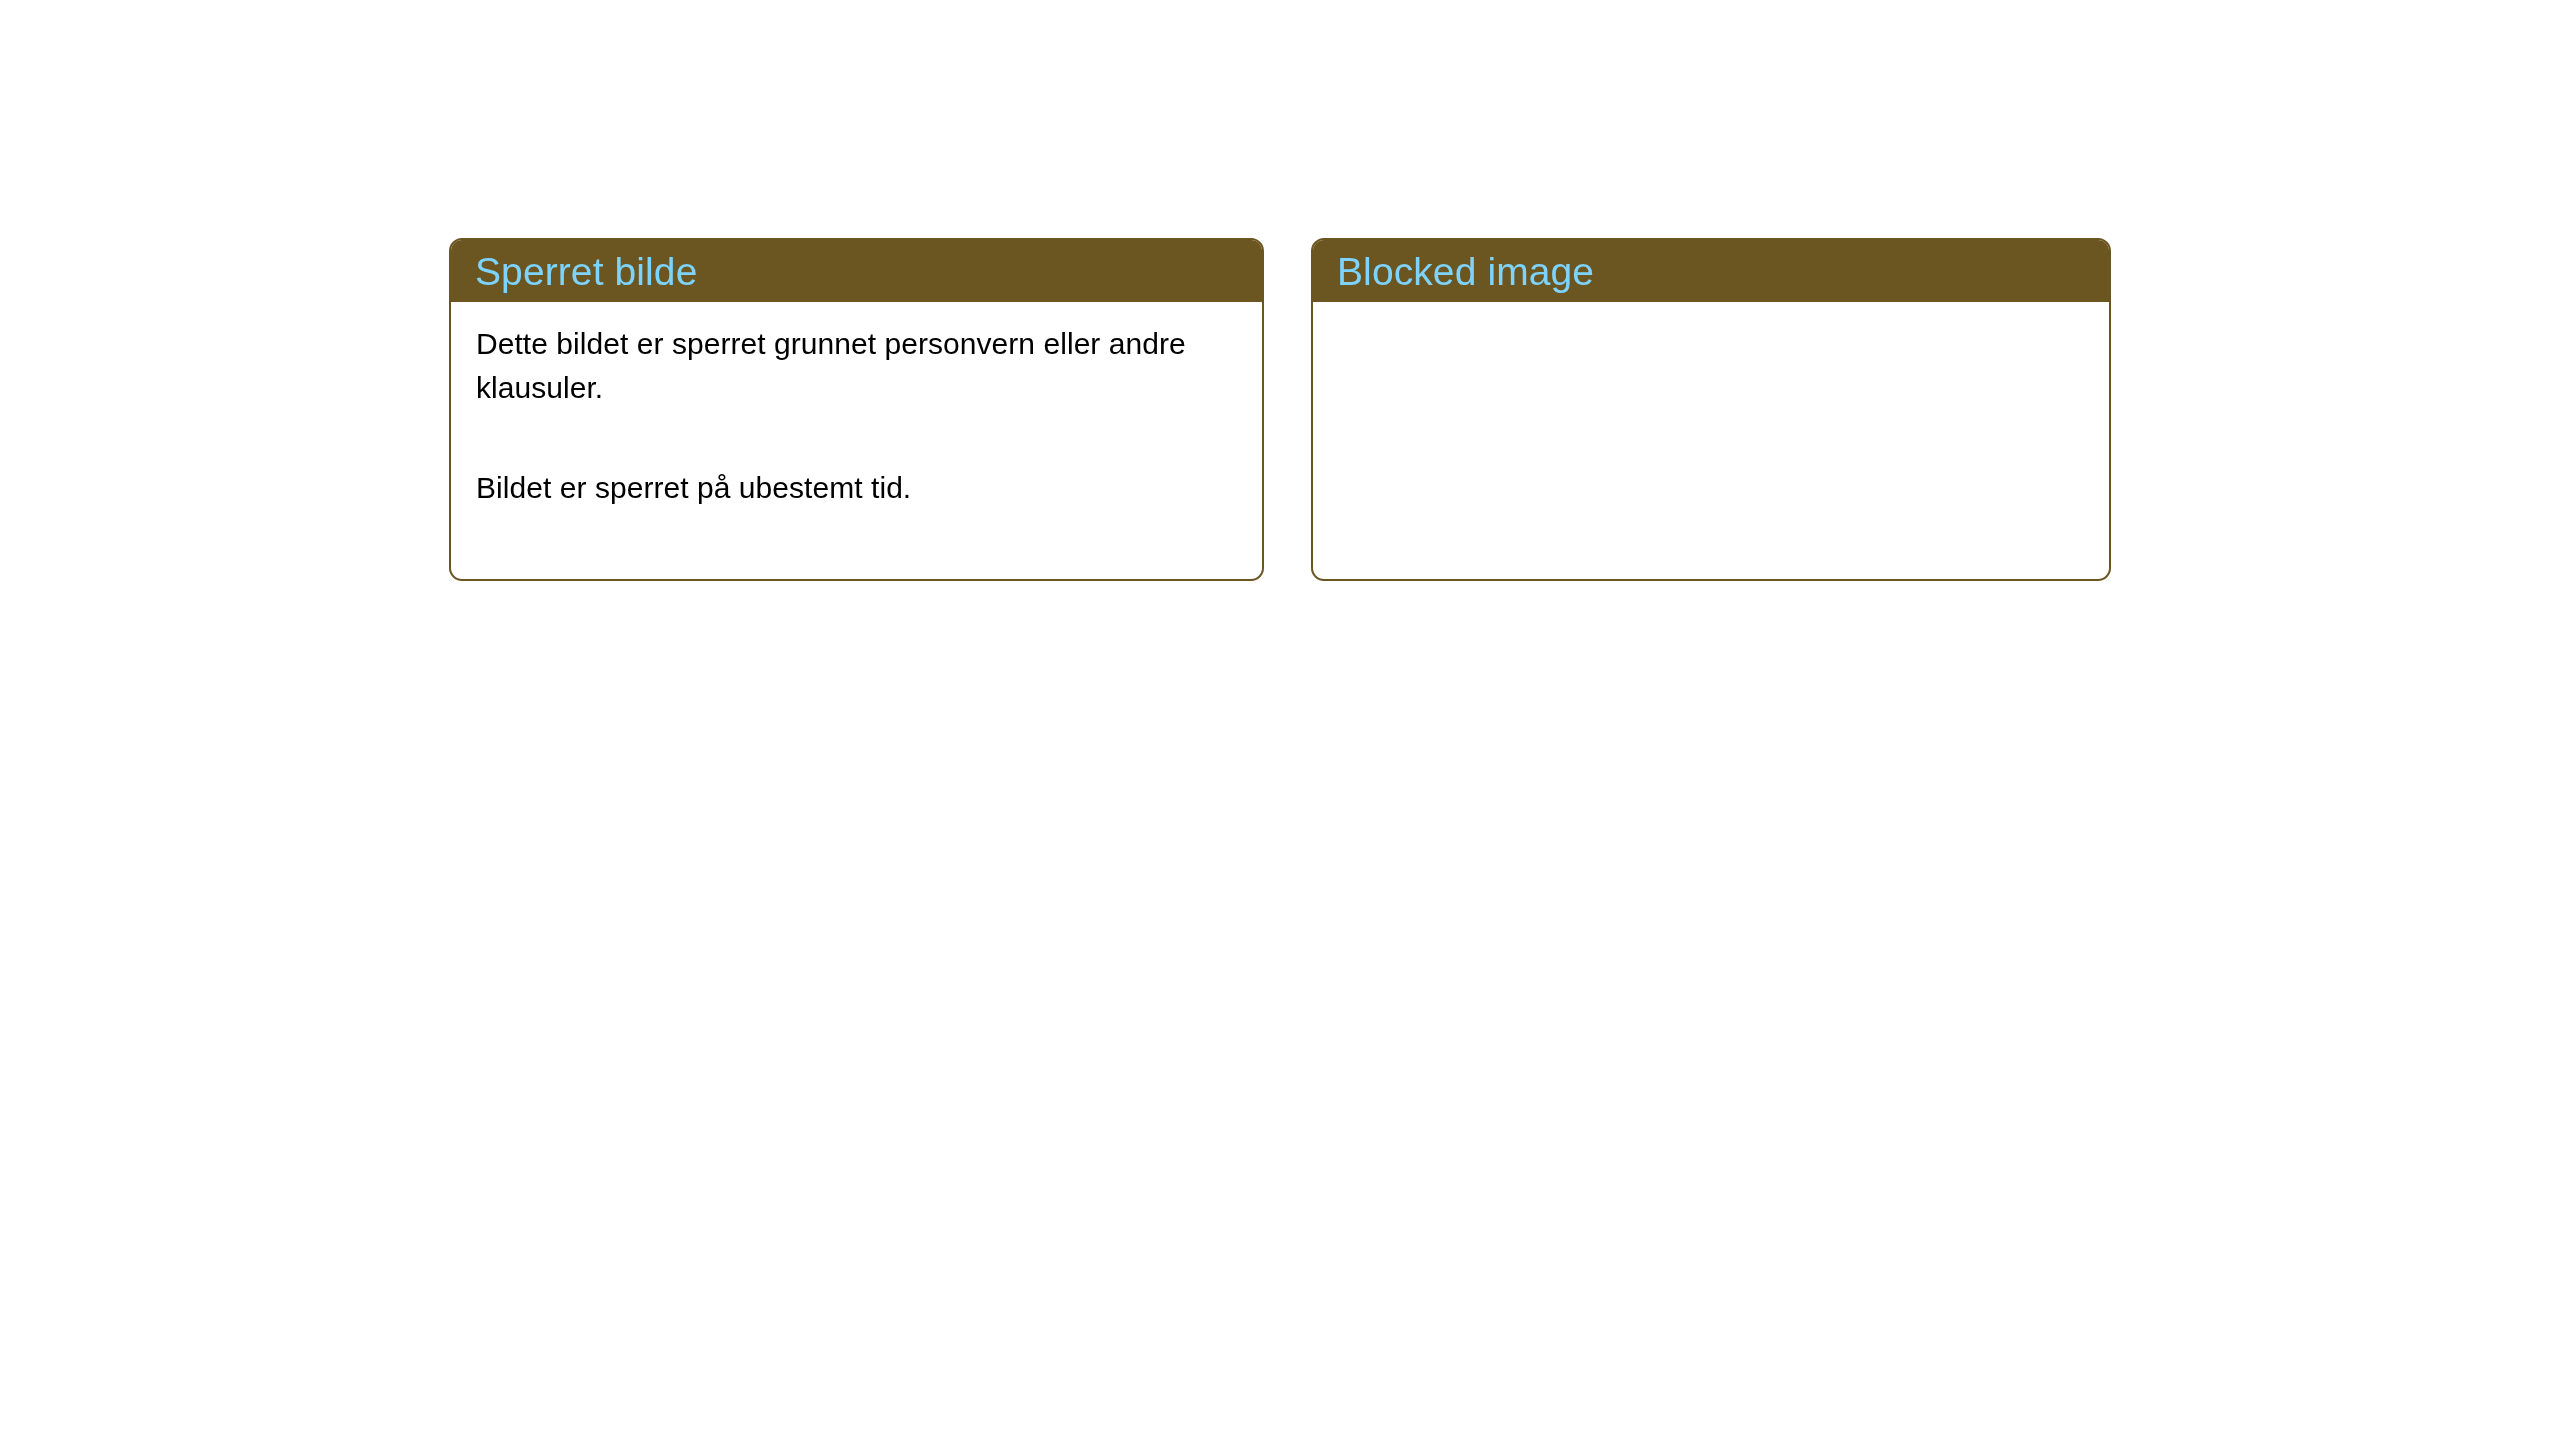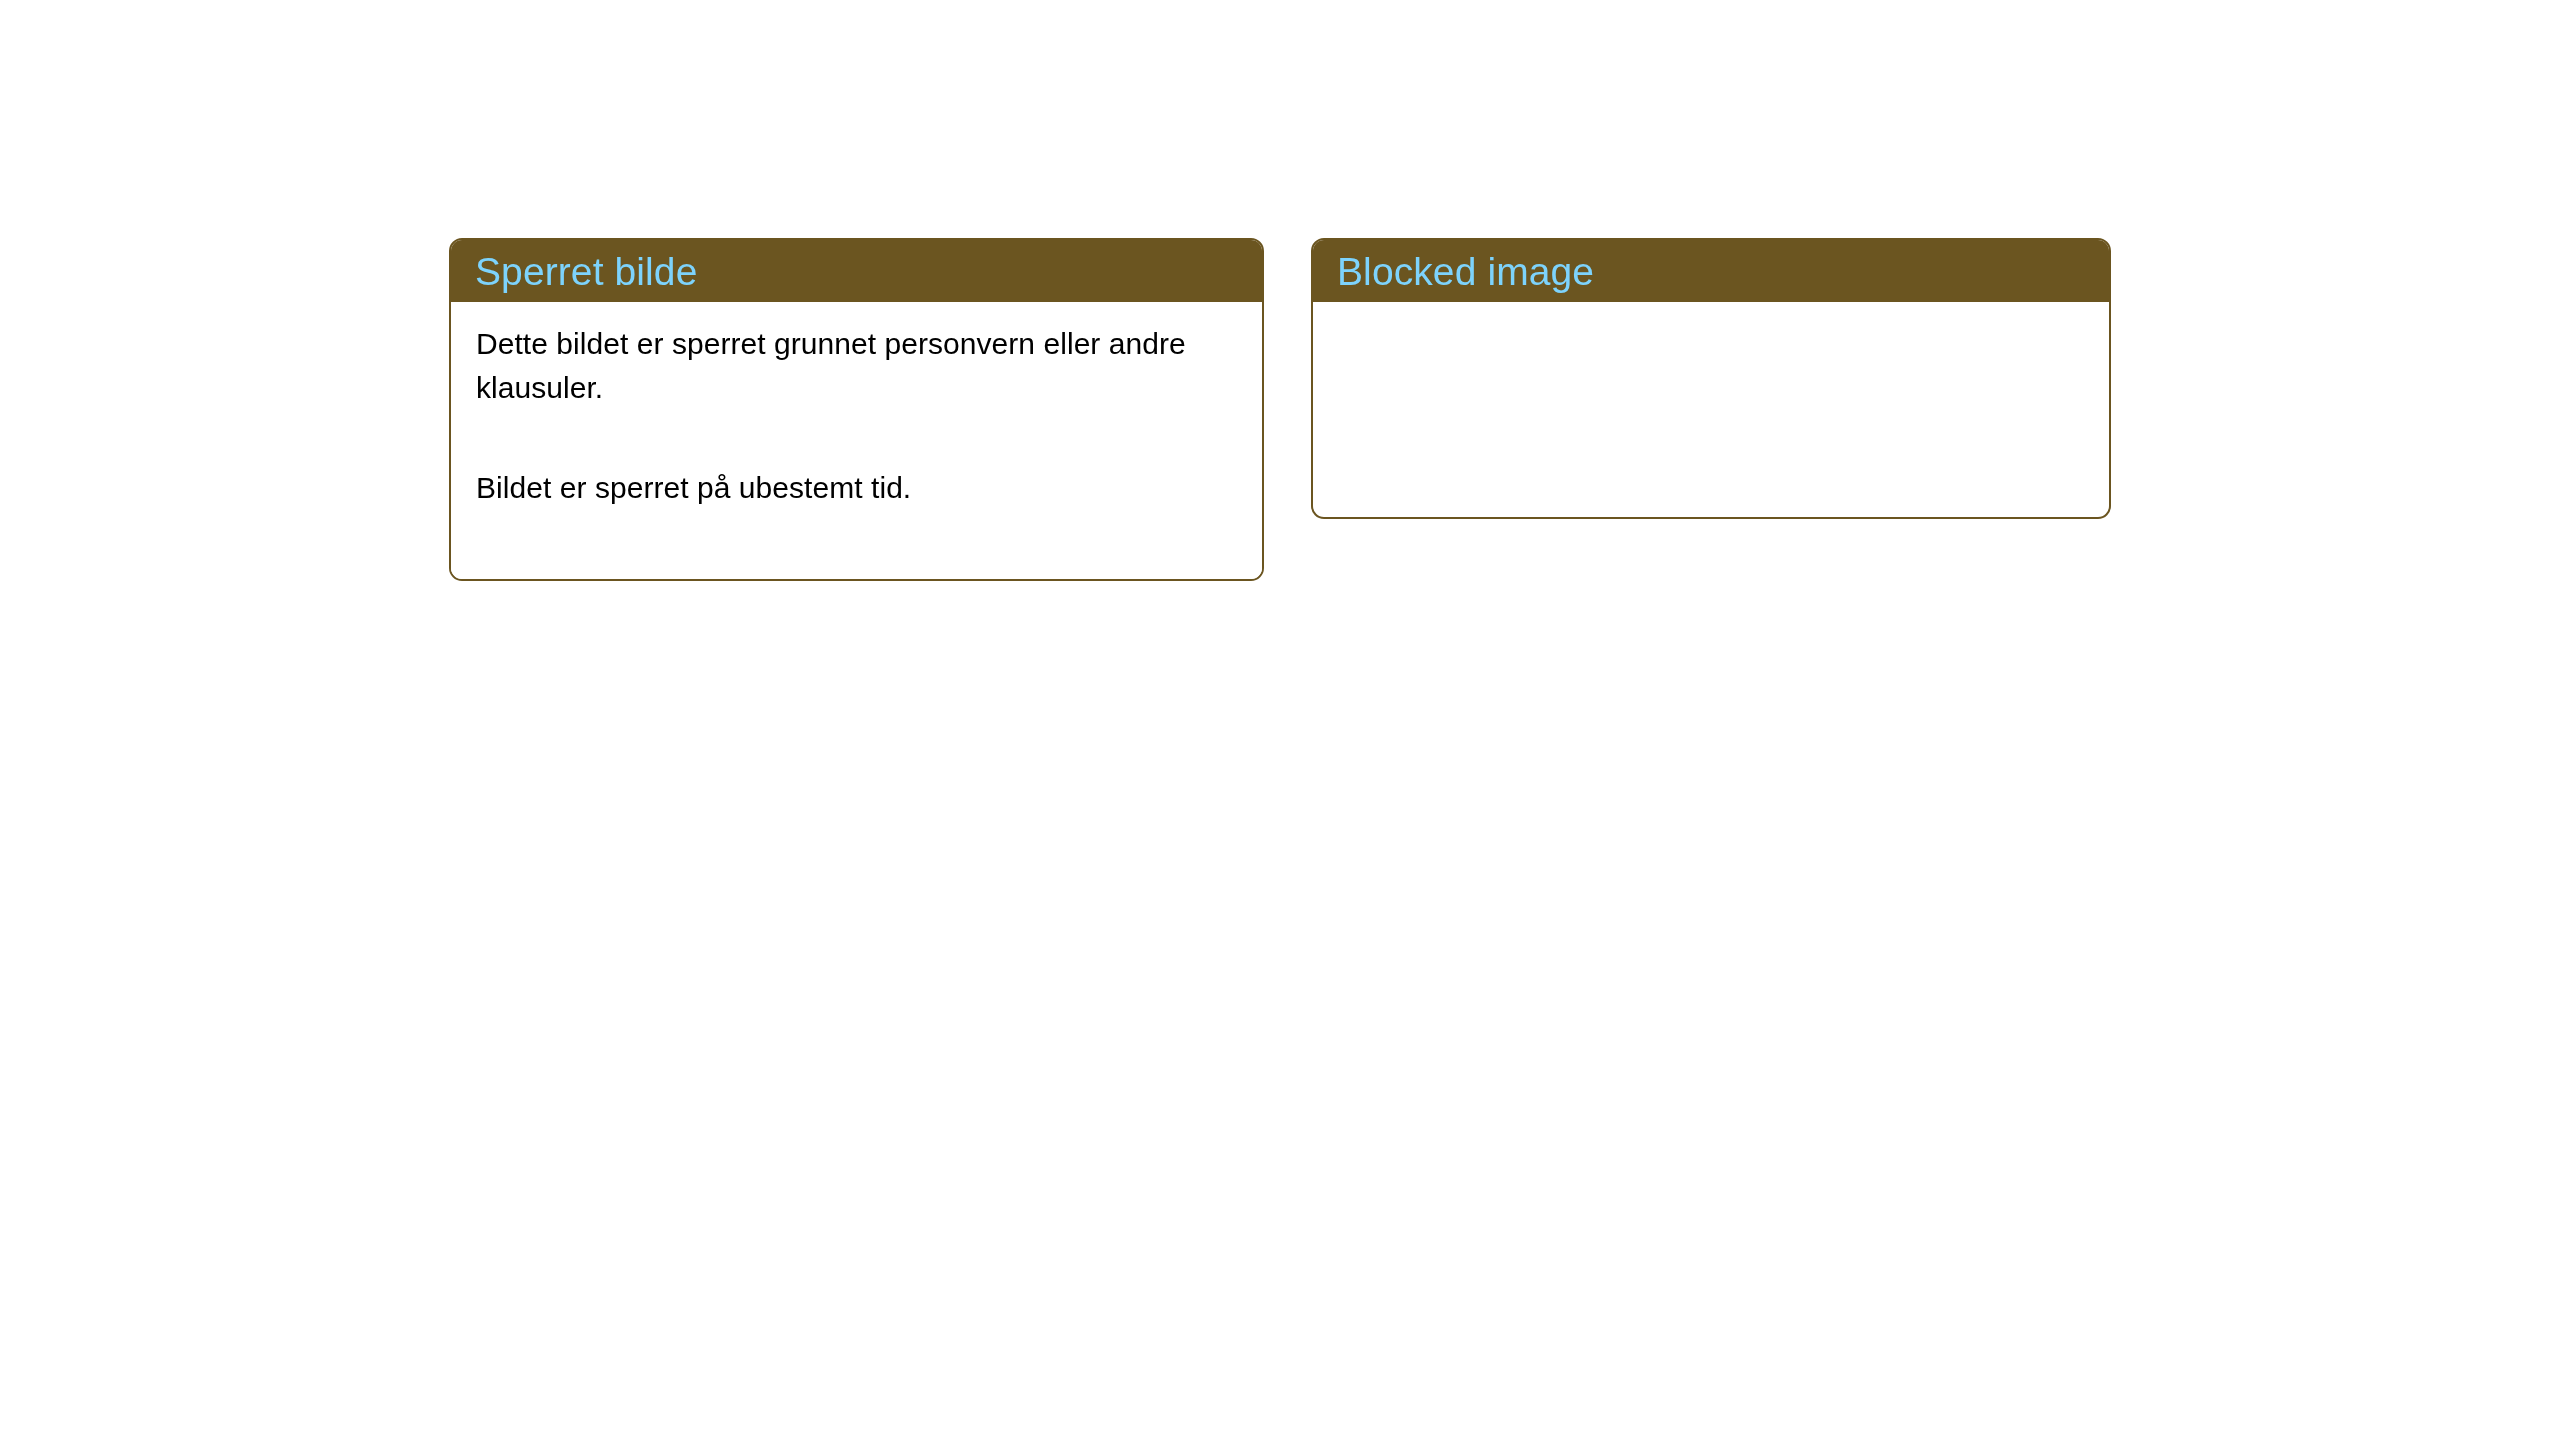--- a/index.html
+++ b/index.html
@@ -48,20 +48,21 @@
     line-height: 1;
     letter-spacing: 0.1px;
     white-space: nowrap;
   }
 
   .panel-body {
     box-sizing: border-box;
     background: #ffffff;
     padding: 20px 22px 0 25px;
     height: calc(100% - 62px);
+    border-radius: 29px;
   }
 
   .panel-para {
     color: #000000;
     font-size: 30px;
     line-height: 44px;
     font-weight: 400;
     margin: 0;
     letter-spacing: 0.05px;
   }
@@ -75,21 +76,21 @@
     left: 449px;
     top: 238px;
     width: 815px;
     height: 343px;
   }
 
   #panel-blocked-en {
     left: 1311px;
     top: 238px;
     width: 800px;
-    height: 281px;
+    height: 343px;
   }
 </style>
 </head>
 <body>
 
 <div id="stage">
 
   <section class="panel" id="panel-blocked-no">
     <div class="panel-header">
       <span class="panel-title">Sperret bilde</span>

